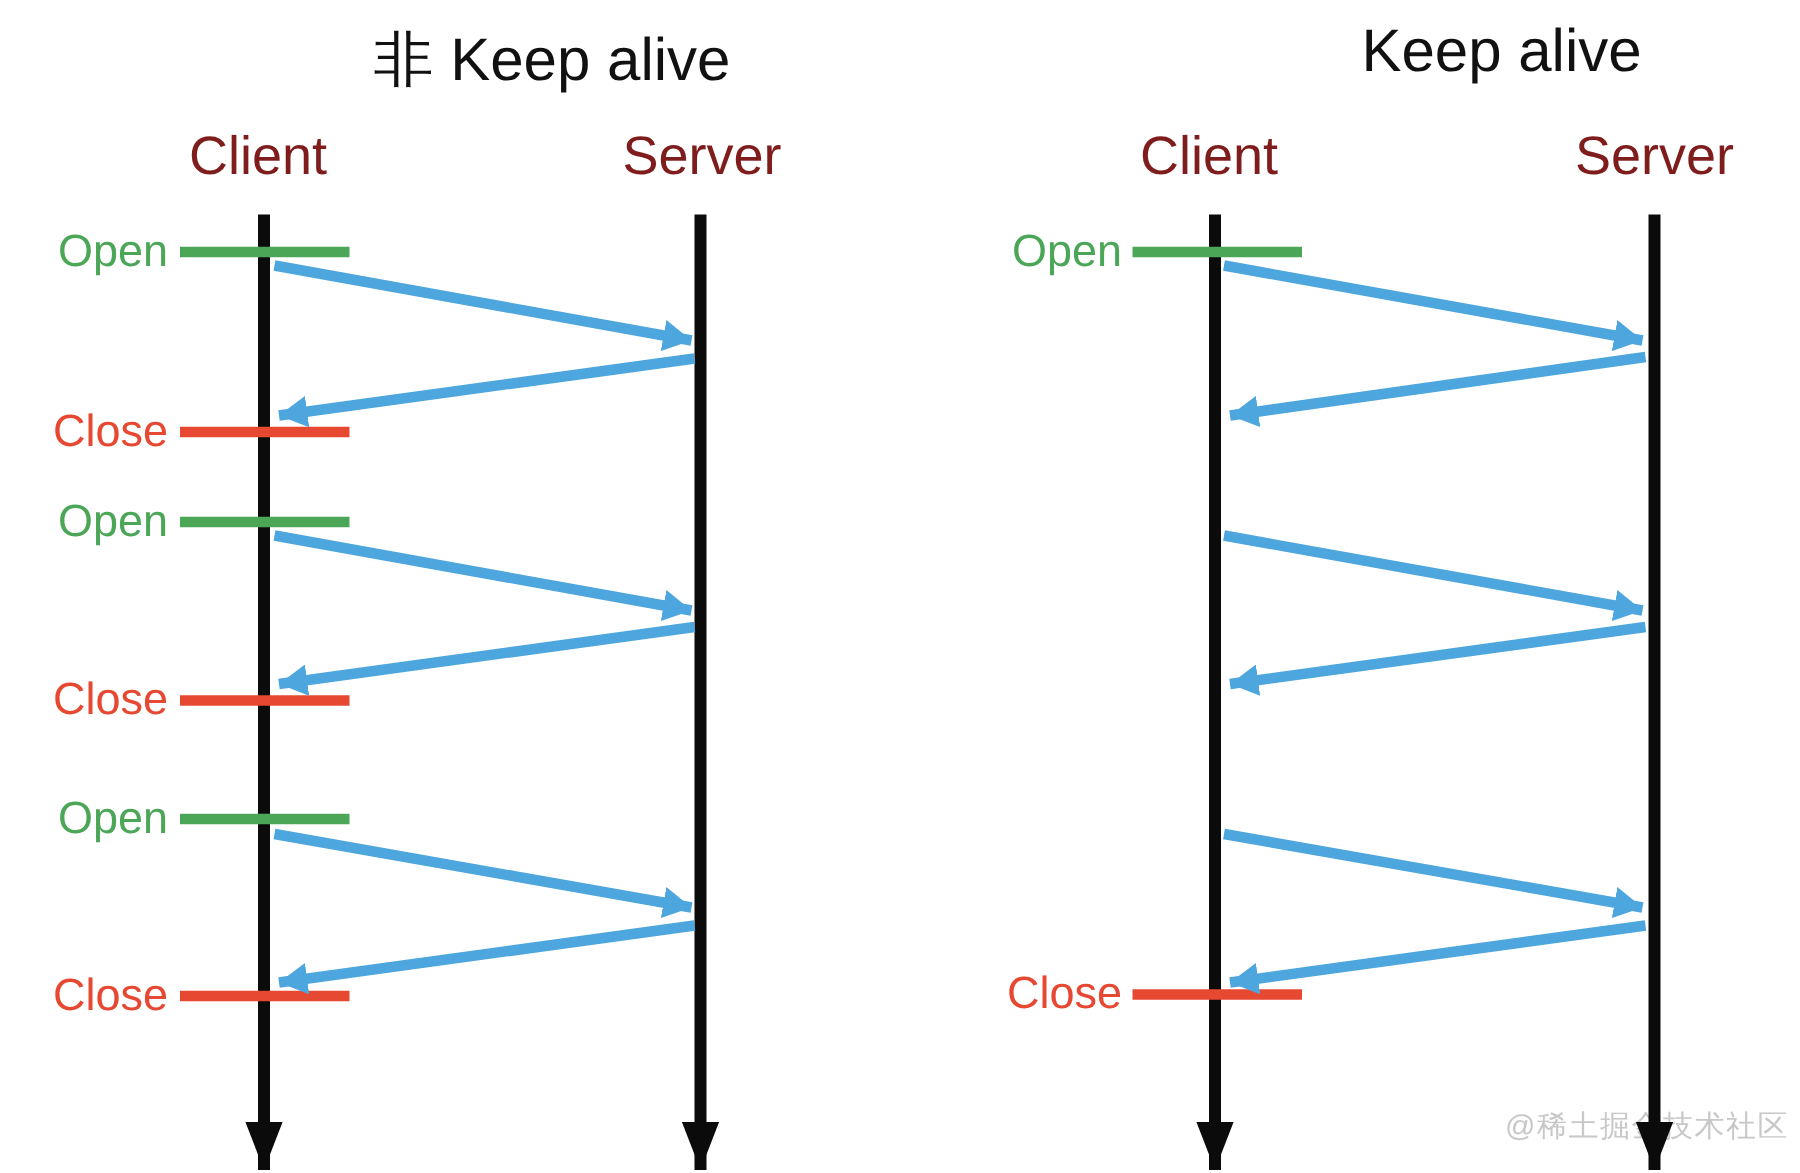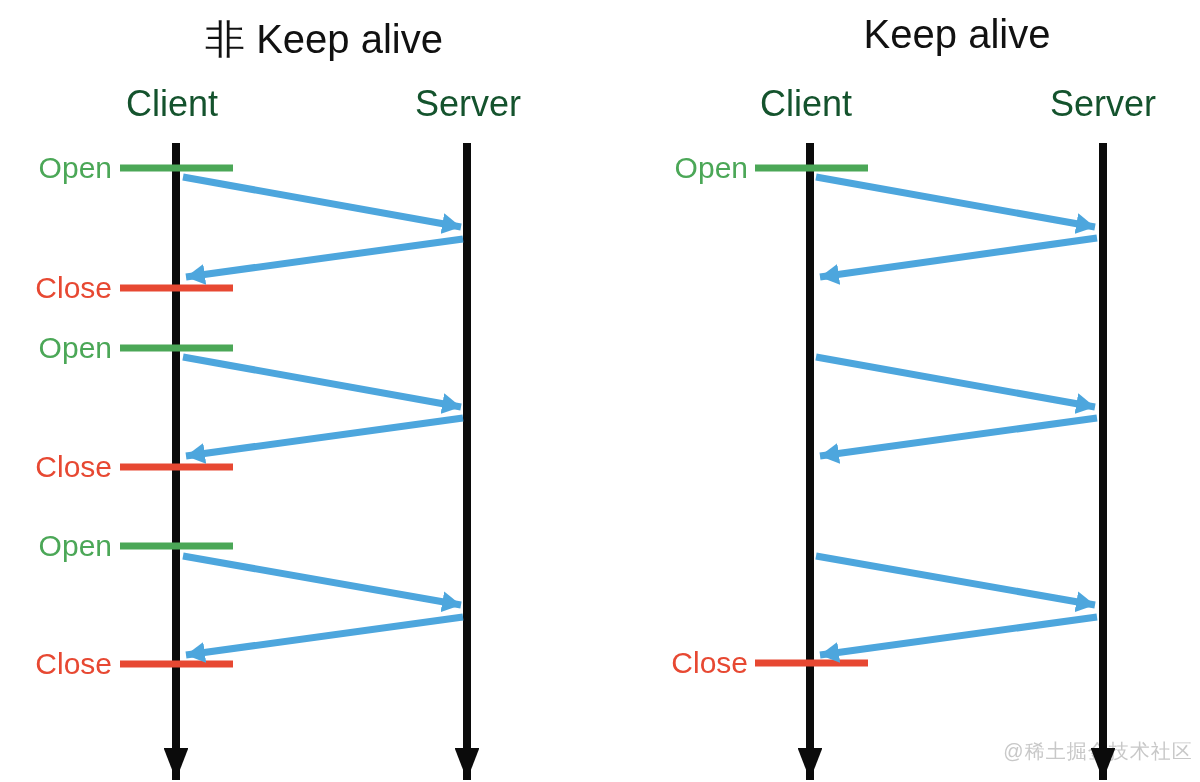--- a/index.html
+++ b/index.html
@@ -3,22 +3,22 @@
 <meta charset="utf-8">
 <style>
   html,body{margin:0;padding:0;background:#ffffff;}
   body{width:1200px;height:782px;overflow:hidden;
        font-family:"Liberation Sans","DejaVu Sans",sans-serif;}
   #stage{position:relative;width:1200px;height:782px;background:#fff;}
   #scene{position:absolute;left:0;top:0;z-index:2;}
   .watermark{position:absolute;z-index:1;font-size:20px;letter-spacing:1px;
              transform:translate(-50%,-50%);white-space:nowrap;}
   .title{position:absolute;z-index:3;font-size:40px;font-weight:500;color:#111;
-         transform:translateX(-50%);white-space:nowrap;}
-  .head{position:absolute;z-index:3;font-size:36px;font-weight:500;color:#14532d;
+         transform:translateX(-50%);white-space:nowrap;margin-left:44px;}
+  .head{position:absolute;z-index:3;font-size:36px;font-weight:500;color:#7f1d1d;
         transform:translateX(-50%);white-space:nowrap;}
   .tick-label{position:absolute;z-index:3;font-size:30px;font-weight:400;
               transform:translate(-100%,-50%);white-space:nowrap;}
 </style>
 </head>
 <body>
 
 <div id="stage">
 
   <div class="watermark" id="watermark" style="left: 1098px; top: 751px; color: rgb(200, 200, 200); text-align: center;">@稀土掘金技术社区</div>

